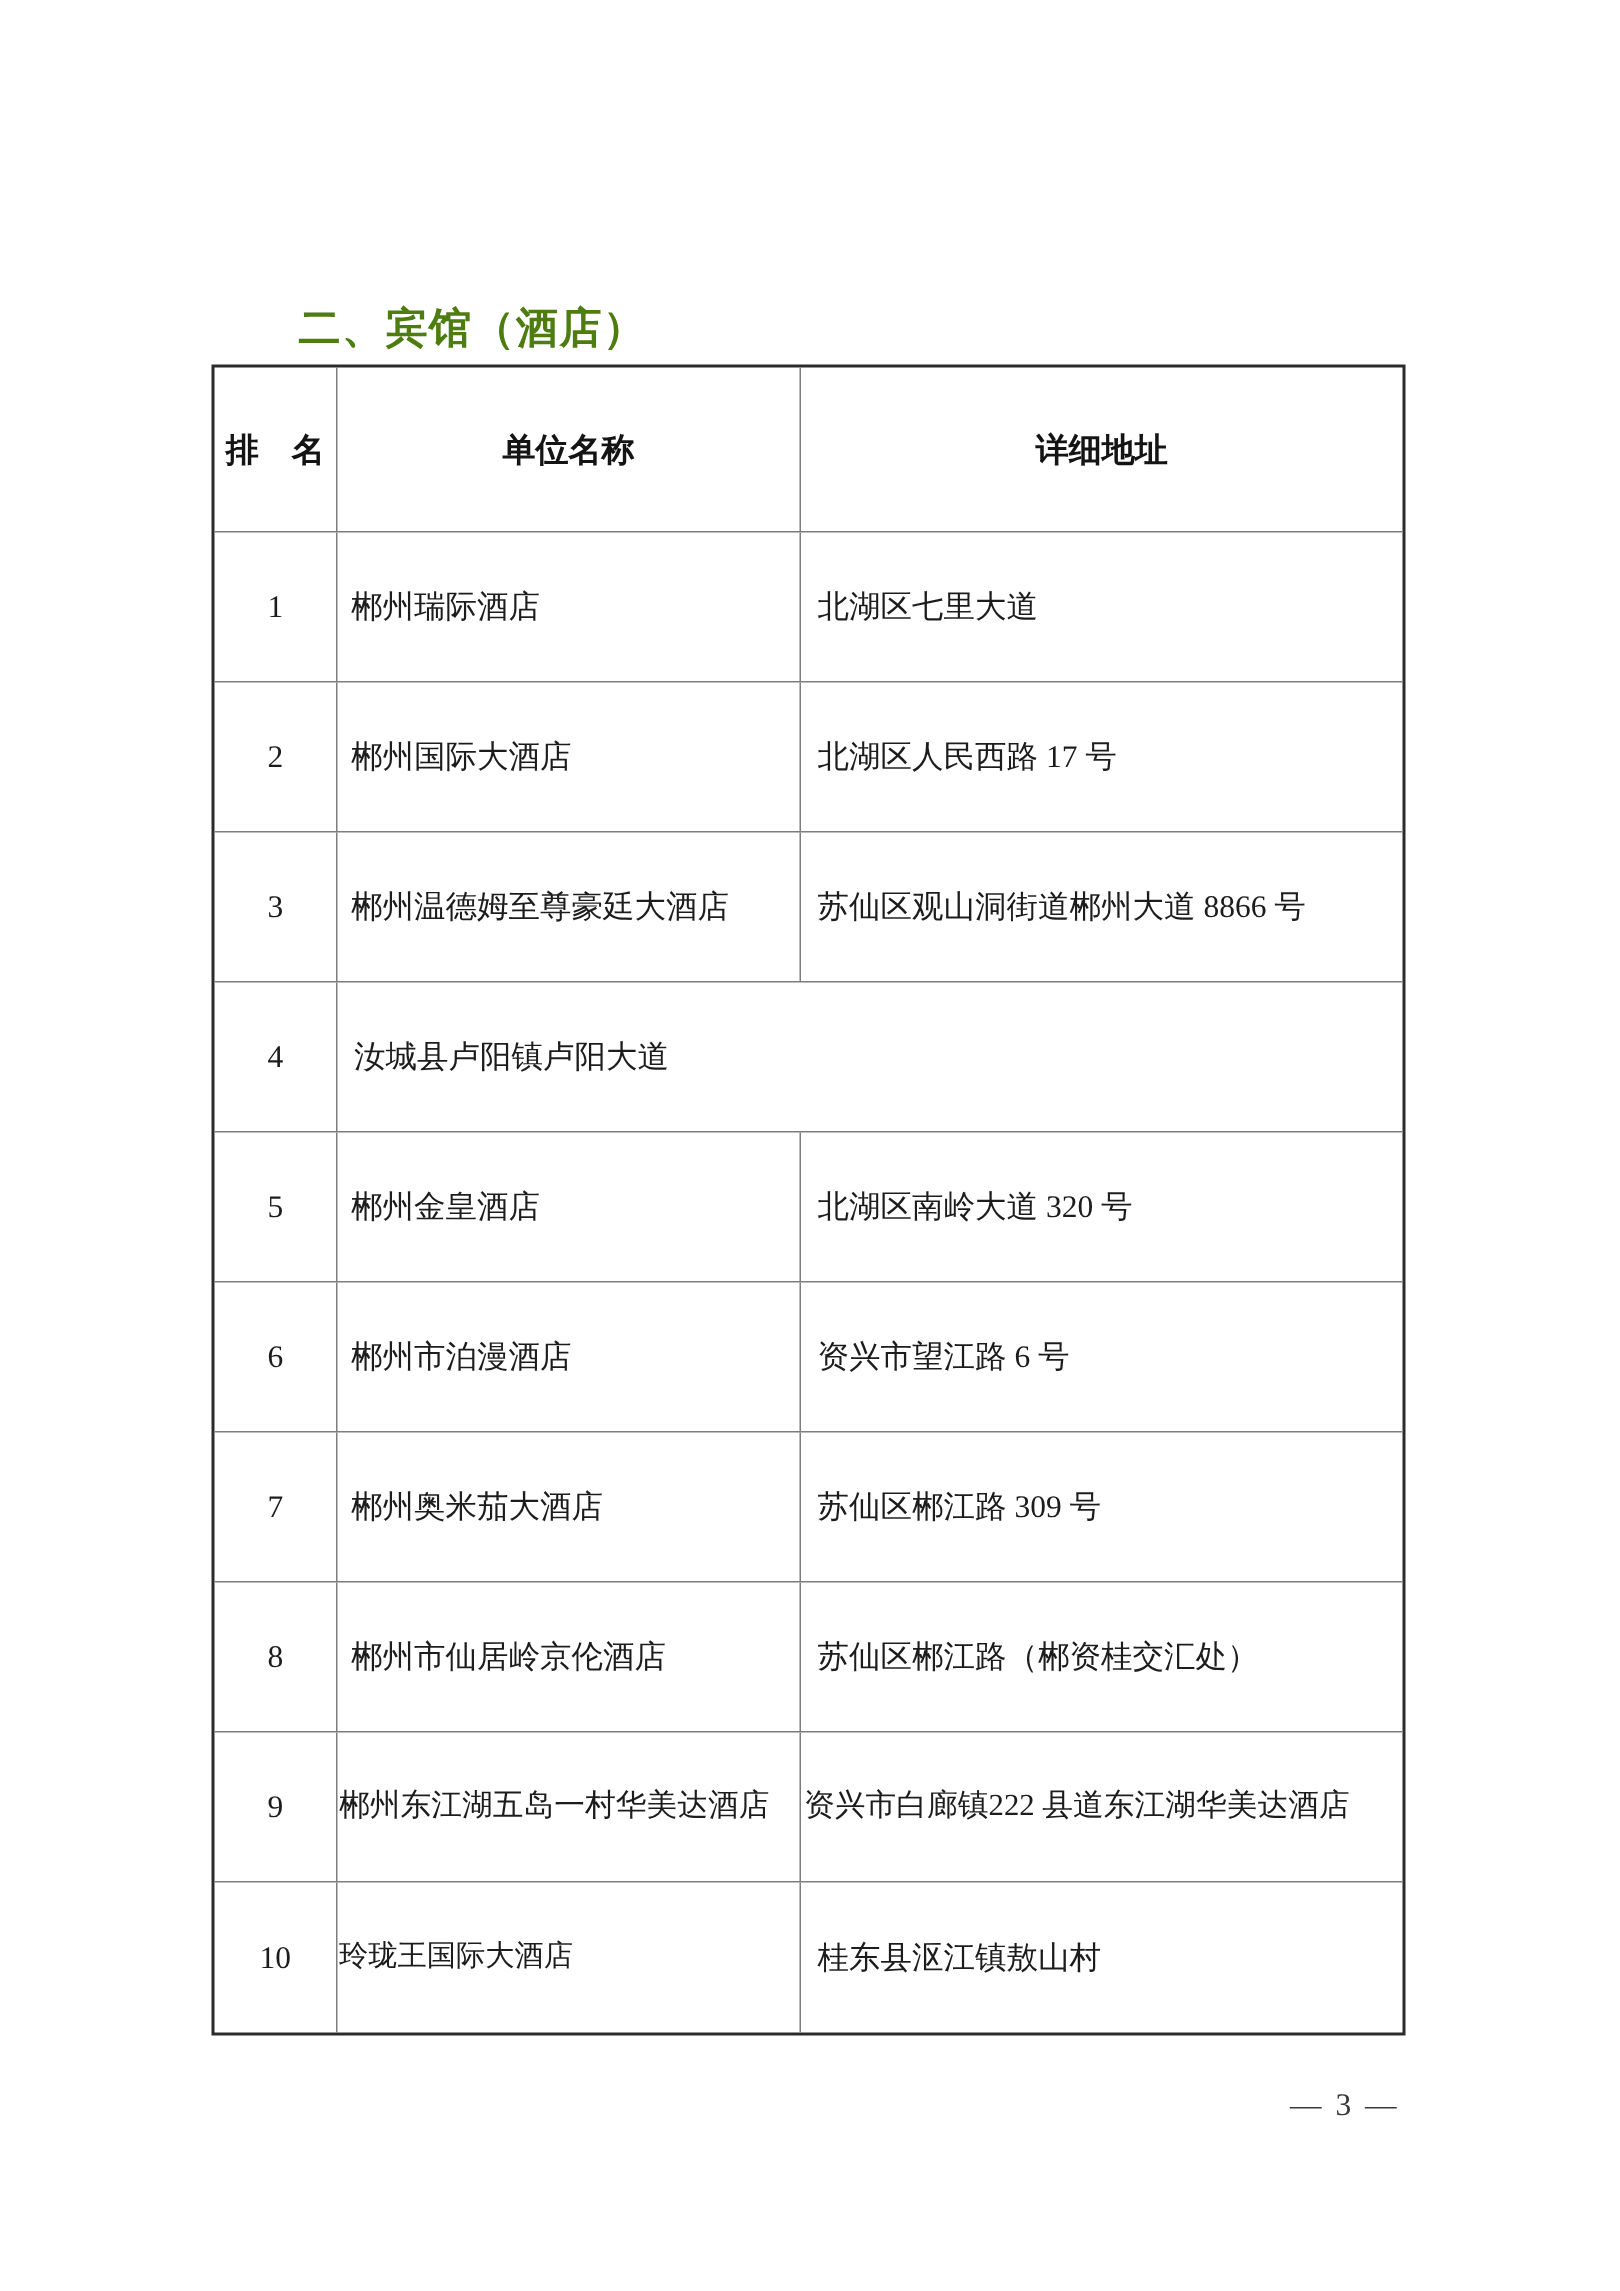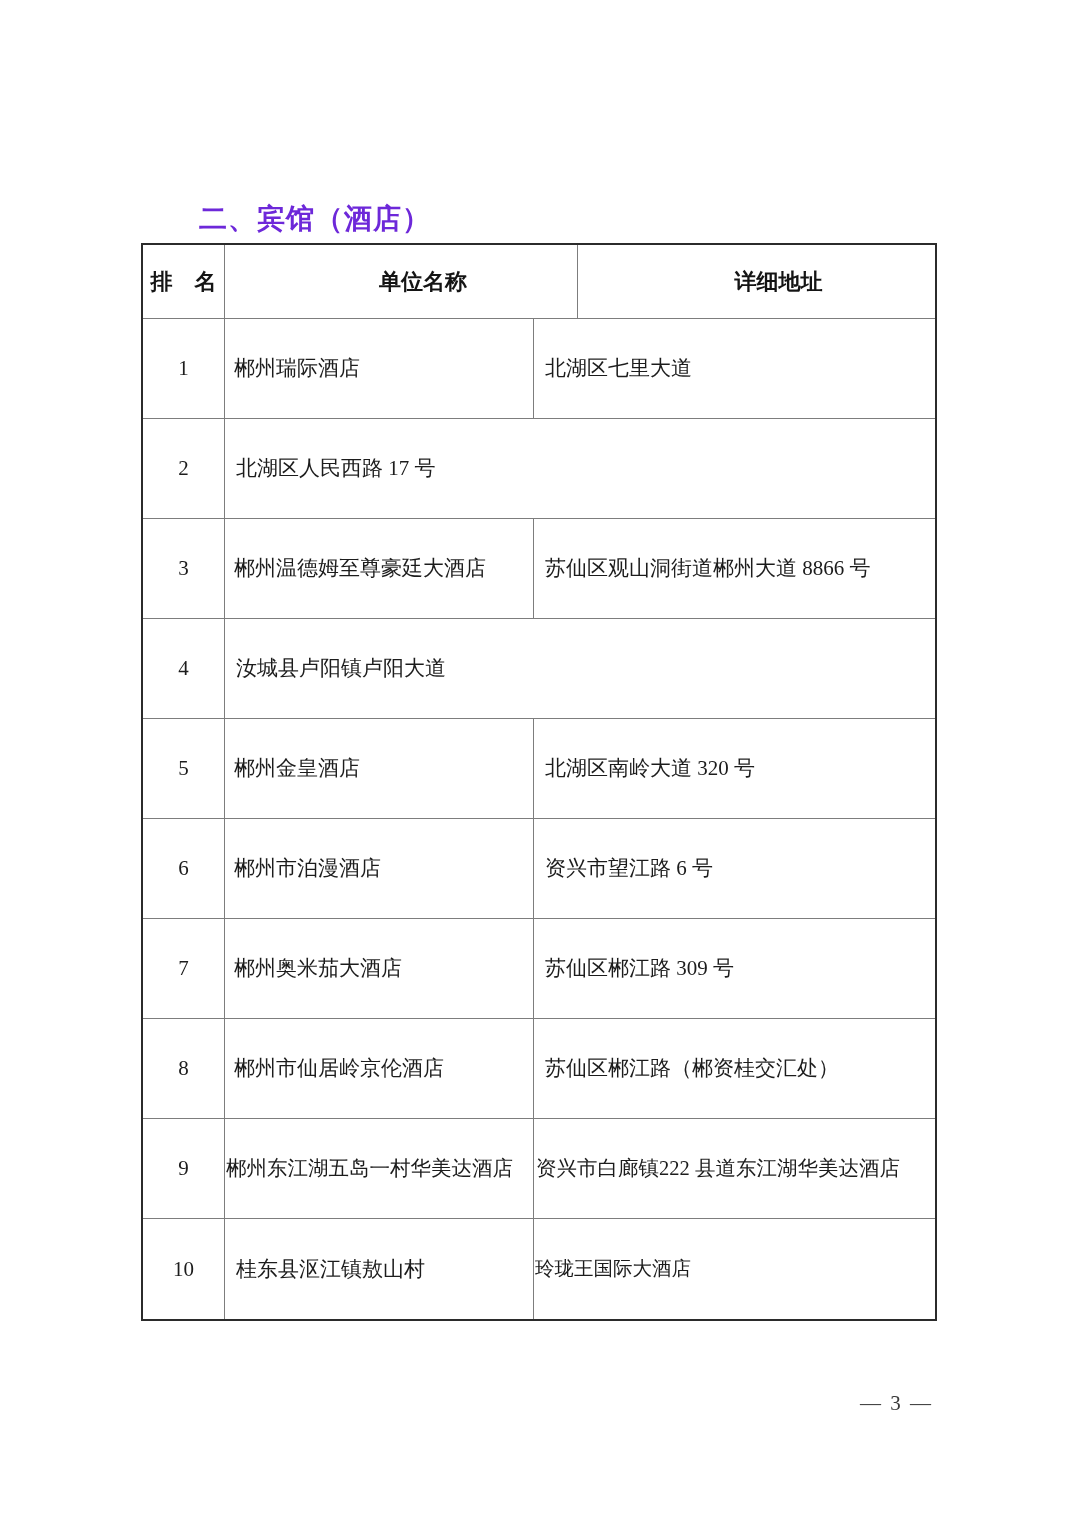--- a/index.html
+++ b/index.html
@@ -13,41 +13,41 @@
     overflow: hidden;
   }
   .title {
     position: absolute;
     left: 199px;
     top: 200px;
     font-family: "Liberation Sans", "DejaVu Sans", sans-serif;
     font-weight: 700;
     font-size: 28px;
     letter-spacing: 1px;
-    color: #6d28d9;
+    color: #4d7c0f;
     white-space: pre;
   }
   .table {
     position: absolute;
     left: 141px;
     top: 243px;
     width: 796px;
     border: 2px solid #2b2b2b;
     box-sizing: border-box;
     background: #ffffff;
   }
   .row {
     display: grid;
     grid-template-columns: 82px 309px 1fr;
     height: 100px;
     box-sizing: border-box;
     border-bottom: 1.5px solid #7d7d7d;
   }
   .table > .row:last-child { border-bottom: none; }
-  .header-row { height: 74px; gap: 44px; }
+  .header-row { height: 110px; }
   .cell {
     display: flex;
     align-items: center;
     box-sizing: border-box;
     border-right: 1.5px solid #7d7d7d;
     font-size: 21px;
     line-height: 1.35;
     white-space: pre;
     overflow: hidden;
   }
@@ -92,20 +92,21 @@
     </div>
 
   <div class="row data-row">
     <div class="cell rank-cell">1</div>
     <div class="cell name-cell">郴州瑞际酒店</div>
     <div class="cell addr-cell">北湖区七里大道</div>
   </div>
 
   <div class="row data-row">
     <div class="cell rank-cell">2</div>
+    <div class="cell name-cell">郴州国际大酒店</div>
     <div class="cell addr-cell">北湖区人民西路 17 号</div>
   </div>
 
   <div class="row data-row">
     <div class="cell rank-cell">3</div>
     <div class="cell name-cell">郴州温德姆至尊豪廷大酒店</div>
     <div class="cell addr-cell">苏仙区观山洞街道郴州大道 8866 号</div>
   </div>
 
   <div class="row data-row">
@@ -138,19 +139,19 @@
   </div>
 
   <div class="row data-row">
     <div class="cell rank-cell">9</div>
     <div class="cell name-cell">郴州东江湖五岛一村华美达酒店</div>
     <div class="cell addr-cell">资兴市白廊镇222 县道东江湖华美达酒店</div>
   </div>
 
   <div class="row data-row">
     <div class="cell rank-cell">10</div>
+    <div class="cell name-cell">玲珑王国际大酒店</div>
     <div class="cell addr-cell">桂东县沤江镇敖山村</div>
-    <div class="cell name-cell">玲珑王国际大酒店</div>
   </div>
 </div>
 
   <div class="page-number">— 3 —</div>
 </div>
 
 </body></html>

